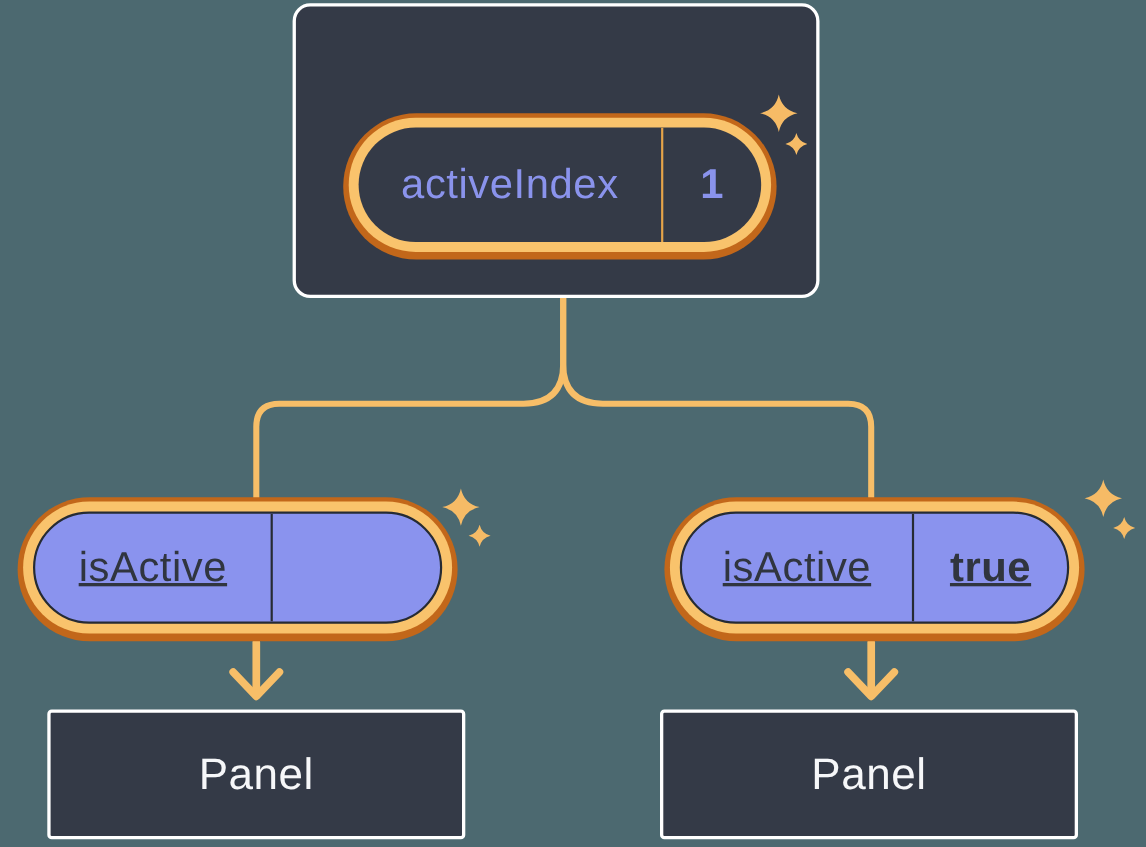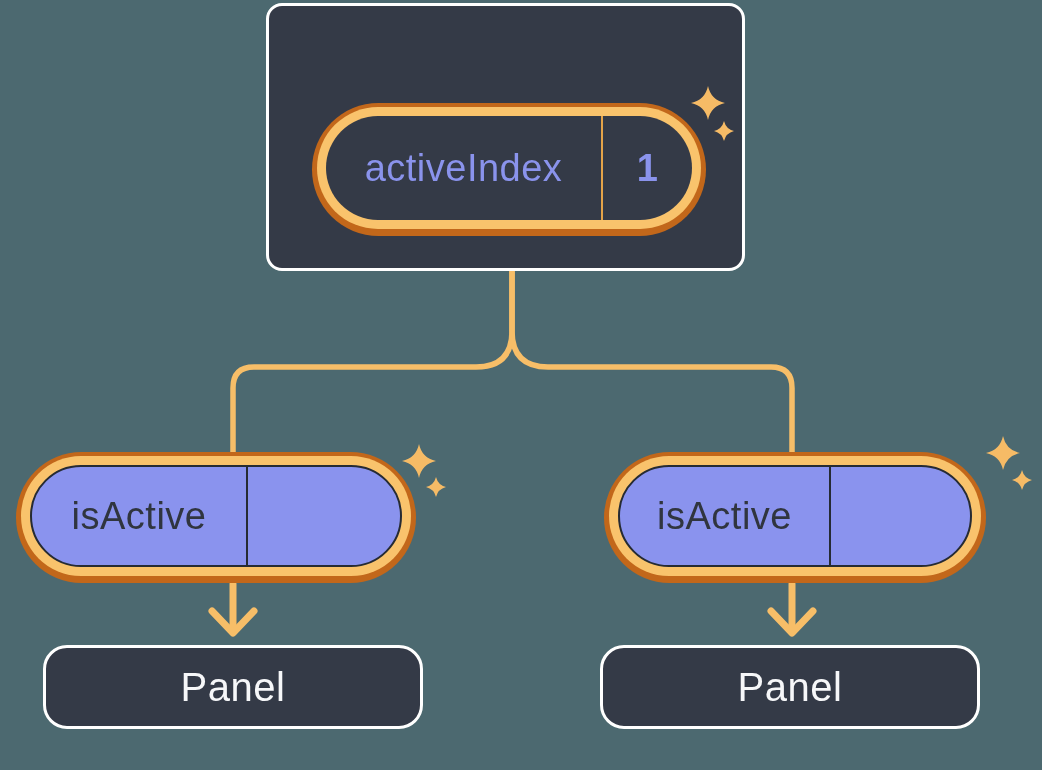--- a/index.html
+++ b/index.html
@@ -41,22 +41,22 @@
   }
   .accordion-node { left: 266px; top: 3px; width: 479px; height: 268px; }
   .node-title {
     position: absolute; left: 0; right: 0; top: 26px;
     text-align: center;
     font-size: 40px; font-weight: 500;
     color: var(--node-text);
     letter-spacing: 0.5px;
   }
   .panel-node {
-    width: 380px; height: 84px;
-    border-radius: 24px;
+    width: 380px; height: 118px;
+    border-radius: 4px;
     display: flex; align-items: center; justify-content: center;
     font-size: 40px; font-weight: 500;
     color: var(--node-text);
     letter-spacing: 0.5px;
   }
   .panel-left  { left: 43px;  top: 645px; }
   .panel-right { left: 600px; top: 645px; }
 
   
   .pill-outer {
@@ -80,21 +80,21 @@
   }
   .top-pill { left: 43px; top: 97px; width: 394px; height: 133px; }
   .top-pill .pill-inner { background: var(--node-bg); }
   .top-pill .cell { color: var(--purple-text); }
   .top-pill .divider { background: var(--divider-light); }
 
   .state-pill .pill-inner {
     background: var(--pill-fill);
     border: 2px solid var(--divider-dark);
   }
-  .state-pill .cell { color: var(--pill-text); }
+  .state-pill .cell { color: var(--pill-text); text-decoration: underline; }
   .state-pill .divider { background: var(--divider-dark); }
   .pill-left  { left: 16px;  top: 452px; width: 400px; height: 131px; }
   .pill-right { left: 604px; top: 452px; width: 382px; height: 131px; }
 
   .cell {
     display: flex; align-items: center; justify-content: center;
     font-size: 38px;
     letter-spacing: 0.5px;
     text-align: center;
   }
@@ -143,20 +143,21 @@
       <div class="divider"></div>
     </div>
   </div>
 </div>
 
 <div class="pill-outer state-pill pill-right">
   <div class="pill-mid">
     <div class="pill-inner">
       <div class="cell name-cell">isActive</div>
       <div class="divider"></div>
+      <div class="cell value-cell">true</div>
     </div>
   </div>
 </div>
 
 <div class="node panel-node panel-left">Panel</div>
 <div class="node panel-node panel-right">Panel</div>
 
 <div class="sparkle" style="left:689px; top:84px;">
   <svg width="38" height="38" viewBox="-19 -19 38 38">
       <path fill="var(--sparkle)" d="M0 -17 Q3 -3 17 0 Q3 3 0 17 Q-3 3 -17 0 Q-3 -3 0 -17 Z"></path>

